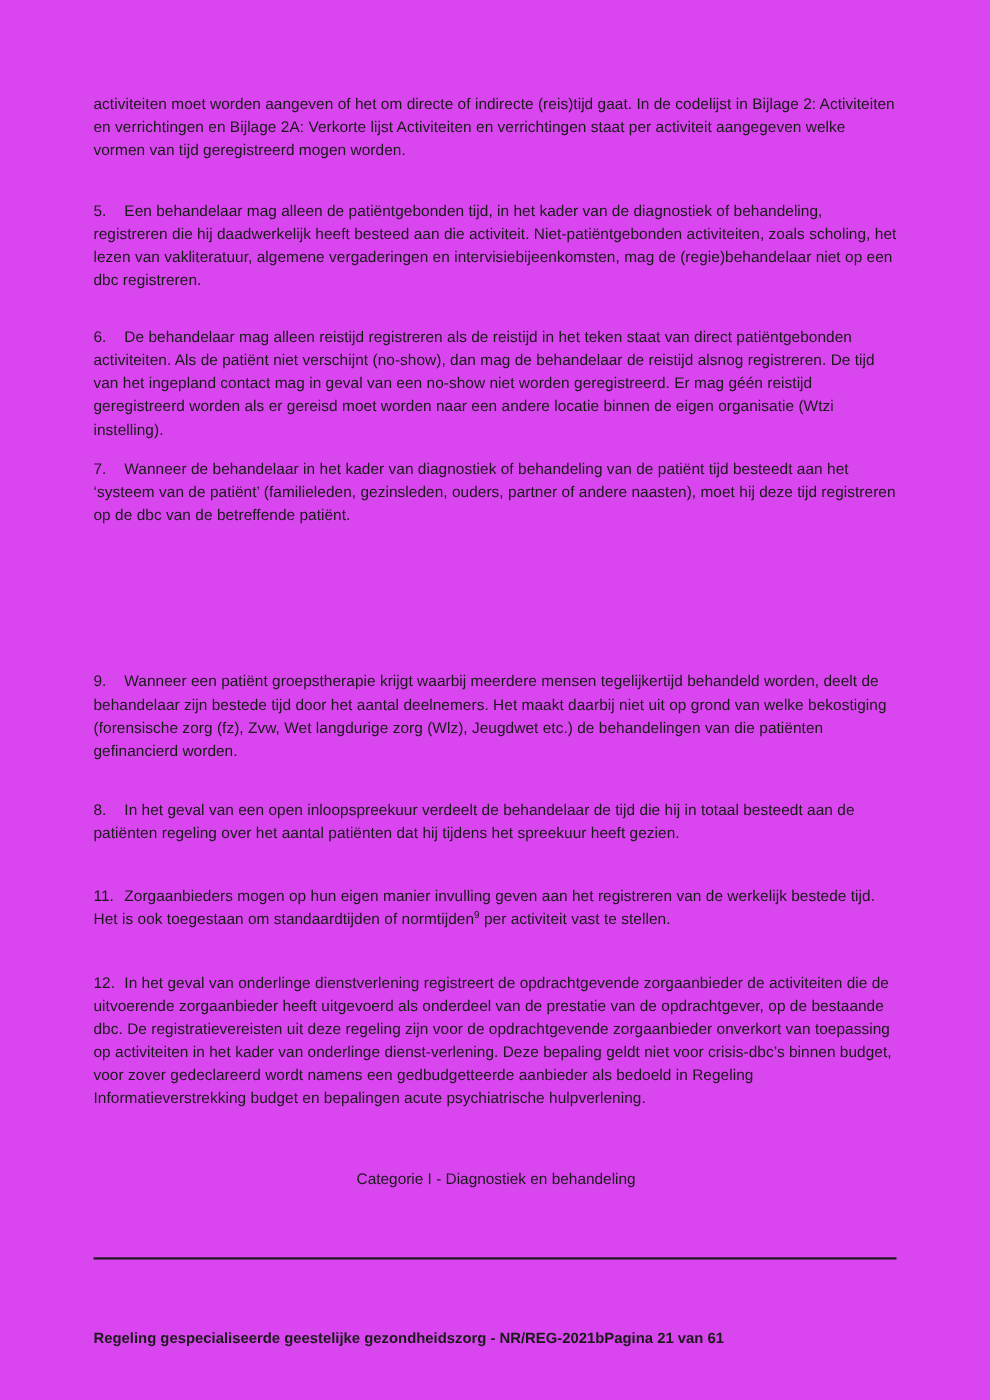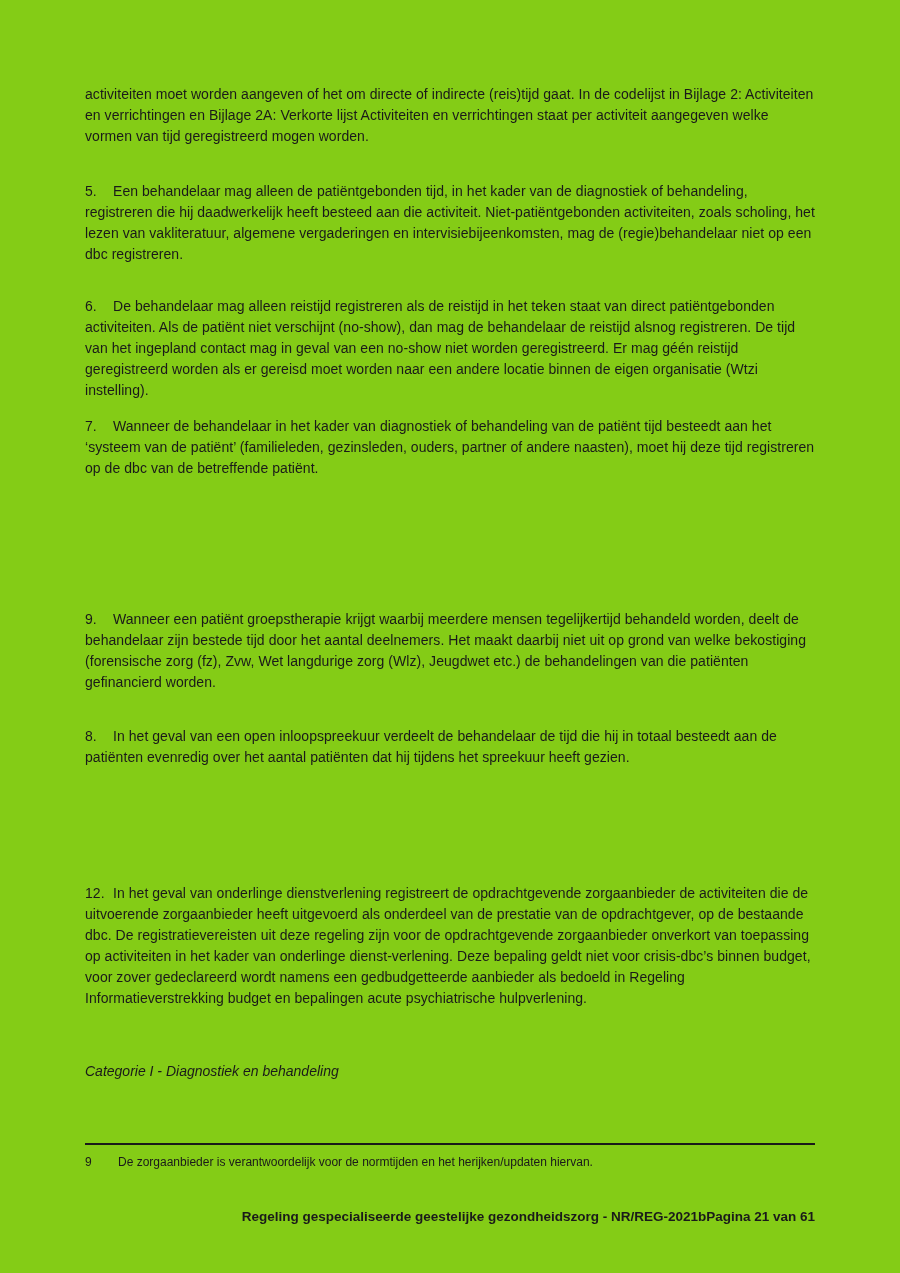--- a/index.html
+++ b/index.html
@@ -1,20 +1,20 @@
 <!DOCTYPE html>
 <html><head>
 <meta charset="utf-8">
 <style>
   html, body { margin: 0; padding: 0; background: #ffffff; }
   .page {
     position: relative;
     width: 900px;
     height: 1273px;
-    background: #84cc16;
+    background: #d946ef;
     overflow: hidden;
     font-family: "Liberation Sans", sans-serif;
     color: #1a1a1a;
   }
   .body-text {
     position: absolute;
     left: 85px;
     width: 732px;
     margin: 0;
     font-size: 14px;
@@ -31,22 +31,22 @@
     line-height: 0;
     vertical-align: super;
   }
   .category-heading {
     position: absolute;
     left: 85px;
     width: 732px;
     margin: 0;
     font-size: 14px;
     line-height: 21px;
-    font-style: italic;
     color: #1a1a1a;
+    text-align: center;
   }
   .fn-rule {
     position: absolute;
     left: 85px;
     width: 730px;
     height: 2px;
     background: #1a1a1a;
   }
   .footnote {
     position: absolute;
@@ -59,21 +59,21 @@
   }
   .fn-num {
     display: inline-block;
     width: 33px;
   }
   .footer {
     position: absolute;
     left: 85px;
     width: 730px;
     display: flex;
-    justify-content: flex-end;
+    justify-content: flex-start;
     font-size: 13.5px;
     font-weight: bold;
     color: #1a1a1a;
   }
 </style>
 </head>
 <body>
 
 <div class="page">
 
@@ -81,29 +81,29 @@
 
   <p class="body-text" style="top:181px"><span class="num">5.</span><span>Een behandelaar mag alleen de patiëntgebonden tijd, in het kader van de diagnostiek of behandeling, registreren die hij daadwerkelijk heeft besteed aan die activiteit. Niet-patiëntgebonden activiteiten, zoals scholing, het lezen van vakliteratuur, algemene vergaderingen en intervisiebijeenkomsten, mag de (regie)behandelaar niet op een dbc registreren.</span></p>
 
   <p class="body-text" style="top:296px"><span class="num">6.</span><span>De behandelaar mag alleen reistijd registreren als de reistijd in het teken staat van direct patiëntgebonden activiteiten. Als de patiënt niet verschijnt (no-show), dan mag de behandelaar de reistijd alsnog registreren. De tijd van het ingepland contact mag in geval van een no-show niet worden geregistreerd. Er mag géén reistijd geregistreerd worden als er gereisd moet worden naar een andere locatie binnen de eigen organisatie (Wtzi instelling).</span></p>
 
   <p class="body-text" style="top:416px"><span class="num">7.</span><span>Wanneer de behandelaar in het kader van diagnostiek of behandeling van de patiënt tijd besteedt aan het ‘systeem van de patiënt’ (familieleden, gezinsleden, ouders, partner of andere naasten), moet hij deze tijd registreren op de dbc van de betreffende patiënt.</span></p>
 
 
   <p class="body-text" style="top:609px"><span class="num">9.</span><span>Wanneer een patiënt groepstherapie krijgt waarbij meerdere mensen tegelijkertijd behandeld worden, deelt de behandelaar zijn bestede tijd door het aantal deelnemers. Het maakt daarbij niet uit op grond van welke bekostiging (forensische zorg (fz), Zvw, Wet langdurige zorg (Wlz), Jeugdwet etc.) de behandelingen van die patiënten gefinancierd worden.</span></p>
 
-  <p class="body-text" style="top:726px"><span class="num">8.</span><span>In het geval van een open inloopspreekuur verdeelt de behandelaar de tijd die hij in totaal besteedt aan de patiënten evenredig over het aantal patiënten dat hij tijdens het spreekuur heeft gezien.</span></p>
+  <p class="body-text" style="top:726px"><span class="num">8.</span><span>In het geval van een open inloopspreekuur verdeelt de behandelaar de tijd die hij in totaal besteedt aan de patiënten regeling over het aantal patiënten dat hij tijdens het spreekuur heeft gezien.</span></p>
 
+  <p class="body-text" style="top:804px"><span class="num">11.</span><span>Zorgaanbieders mogen op hun eigen manier invulling geven aan het registreren van de werkelijk bestede tijd. Het is ook toegestaan om standaardtijden of normtijden</span><sup class="fnref">9</sup><span> per activiteit vast te stellen.</span></p>
 
   <p class="body-text" style="top:883px"><span class="num">12.</span><span>In het geval van onderlinge dienstverlening registreert de opdrachtgevende zorgaanbieder de activiteiten die de uitvoerende zorgaanbieder heeft uitgevoerd als onderdeel van de prestatie van de opdrachtgever, op de bestaande dbc. De registratievereisten uit deze regeling zijn voor de opdrachtgevende zorgaanbieder onverkort van toepassing op activiteiten in het kader van onderlinge dienst-verlening. Deze bepaling geldt niet voor crisis-dbc’s binnen budget, voor zover gedeclareerd wordt namens een gedbudgetteerde aanbieder als bedoeld in Regeling Informatieverstrekking budget en bepalingen acute psychiatrische hulpverlening.</span></p>
 
   <p class="category-heading" style="top:1061px">Categorie I - Diagnostiek en behandeling</p>
 
   <div class="fn-rule" style="top:1143px"></div>
 
-  <p class="footnote" style="top:1154px"><span class="fn-num">9</span><span>De zorgaanbieder is verantwoordelijk voor de normtijden en het herijken/updaten hiervan.</span></p>
 
   <div class="footer" style="top:1209px">
     <span>Regeling gespecialiseerde geestelijke gezondheidszorg - NR/REG-2021b</span>
     <span>Pagina 21 van 61</span>
   </div>
 
 </div>
 
 </body></html>

